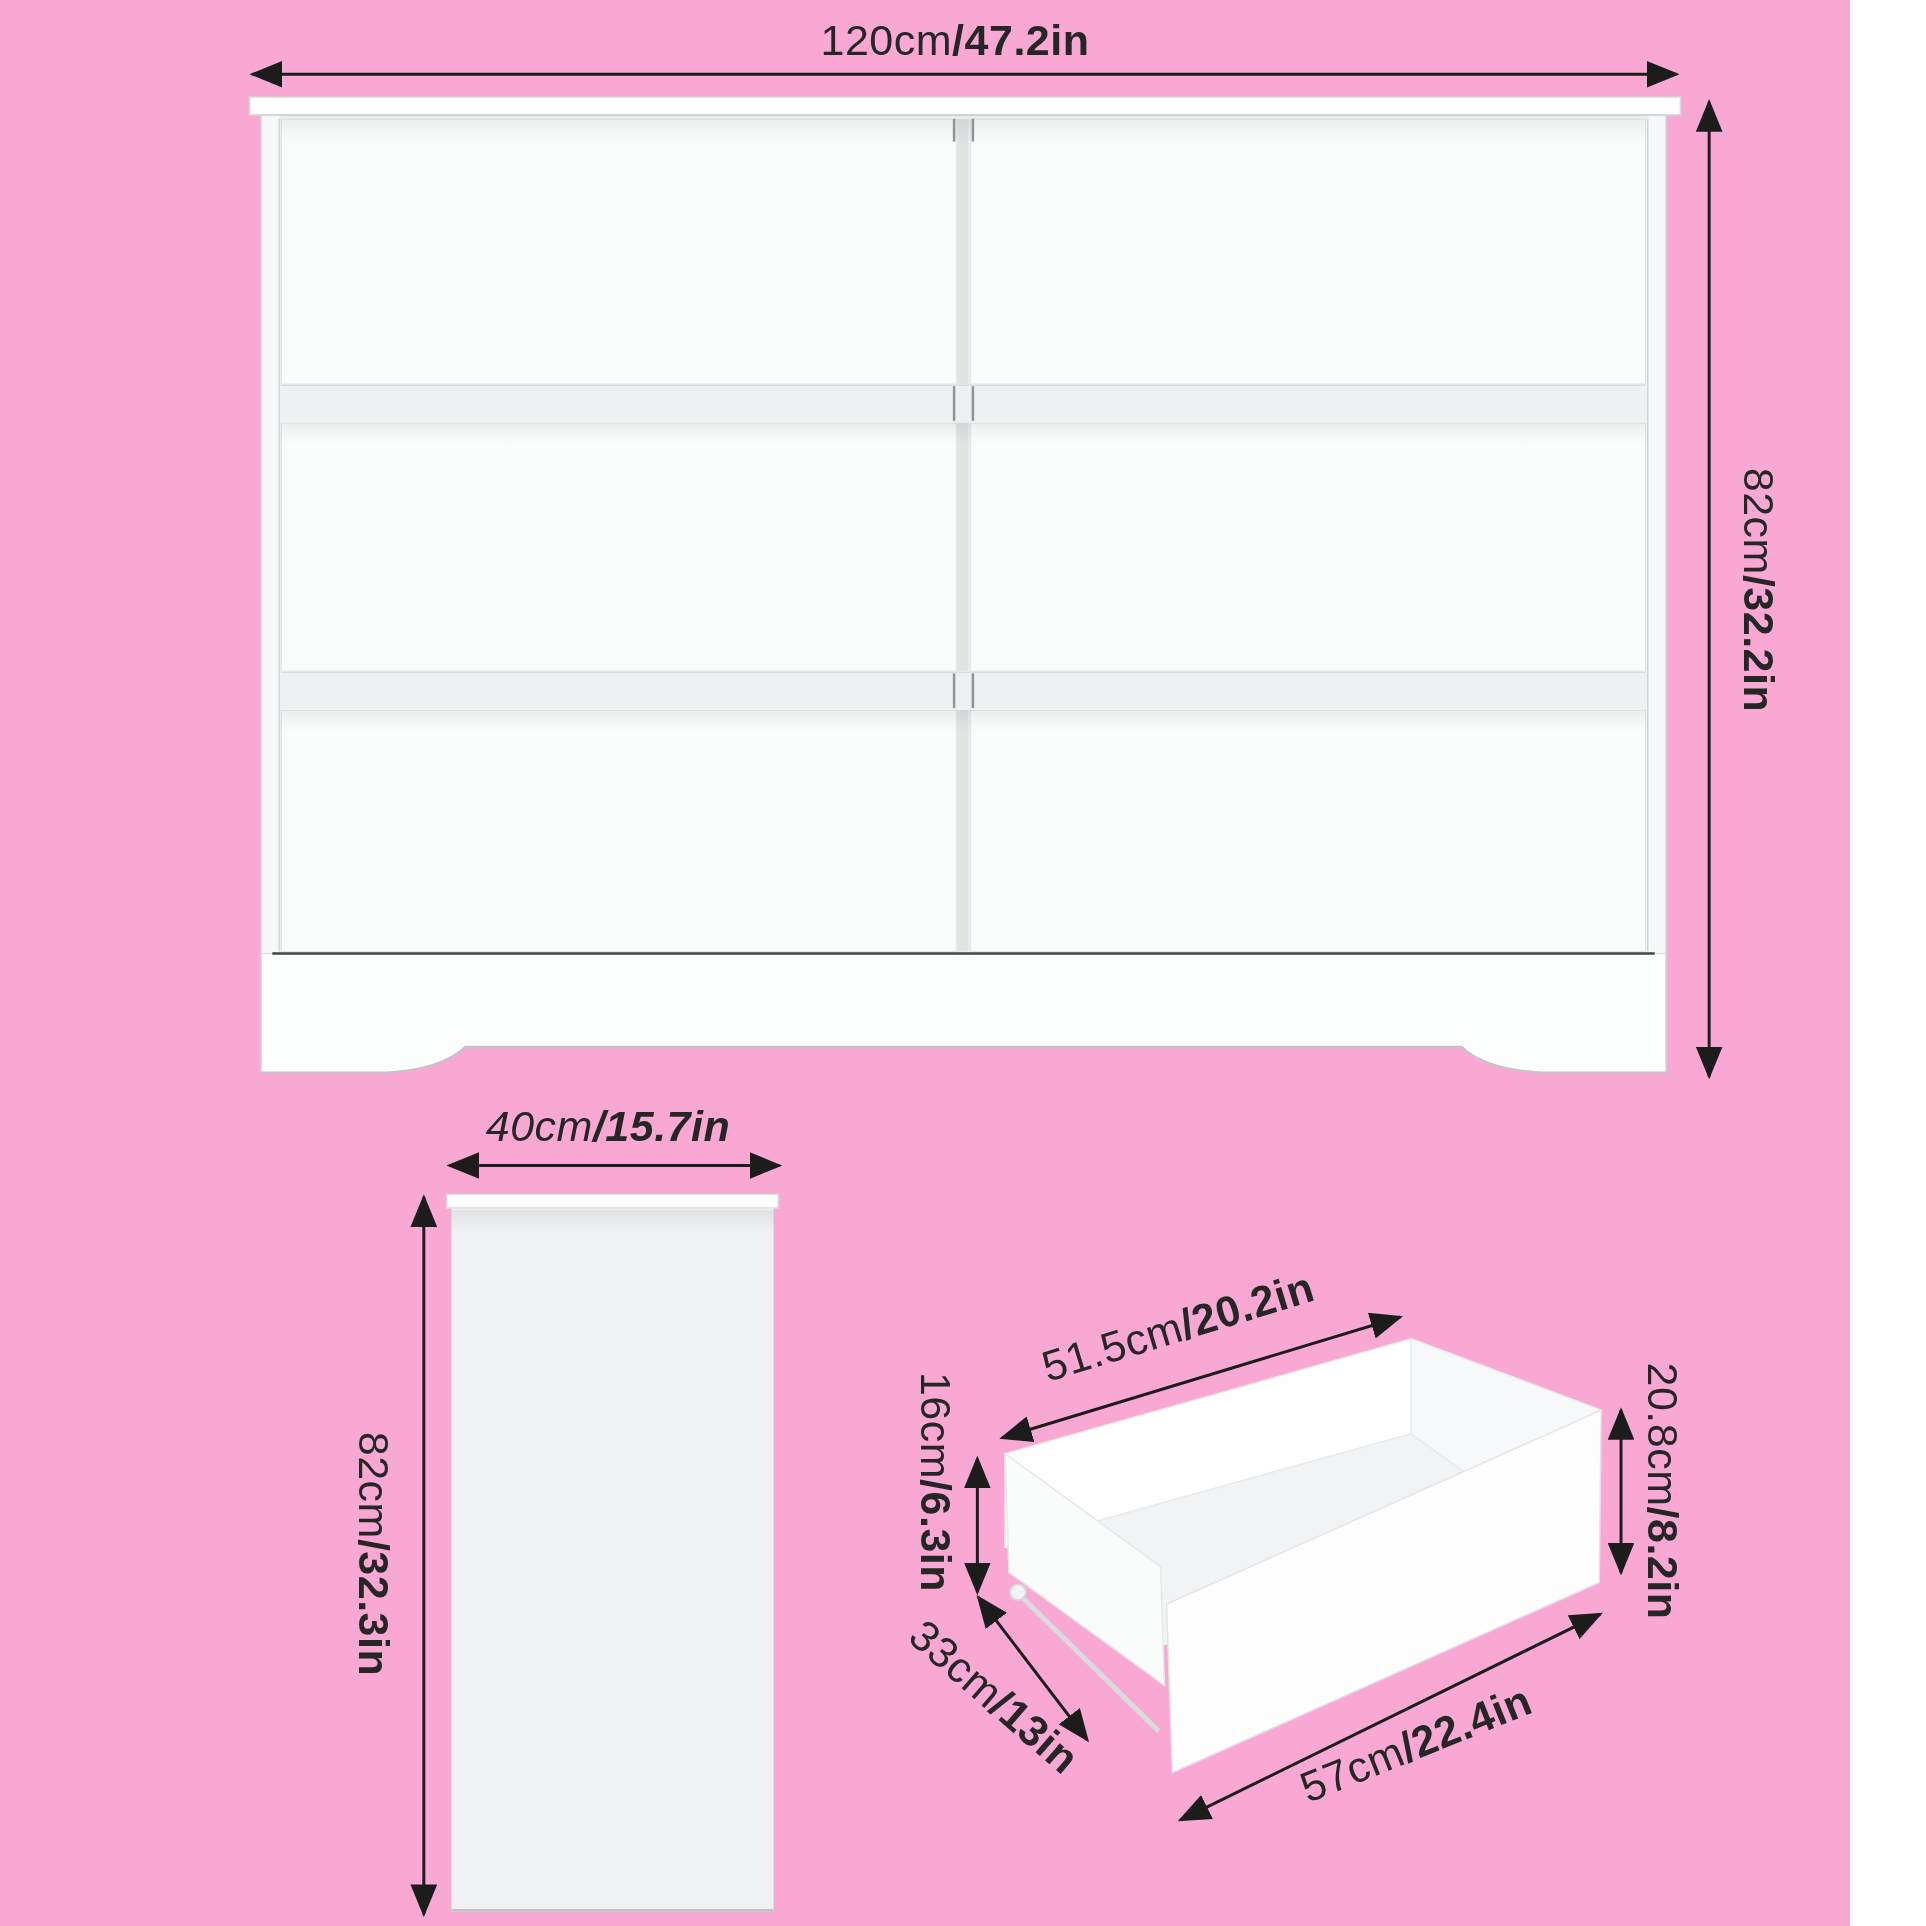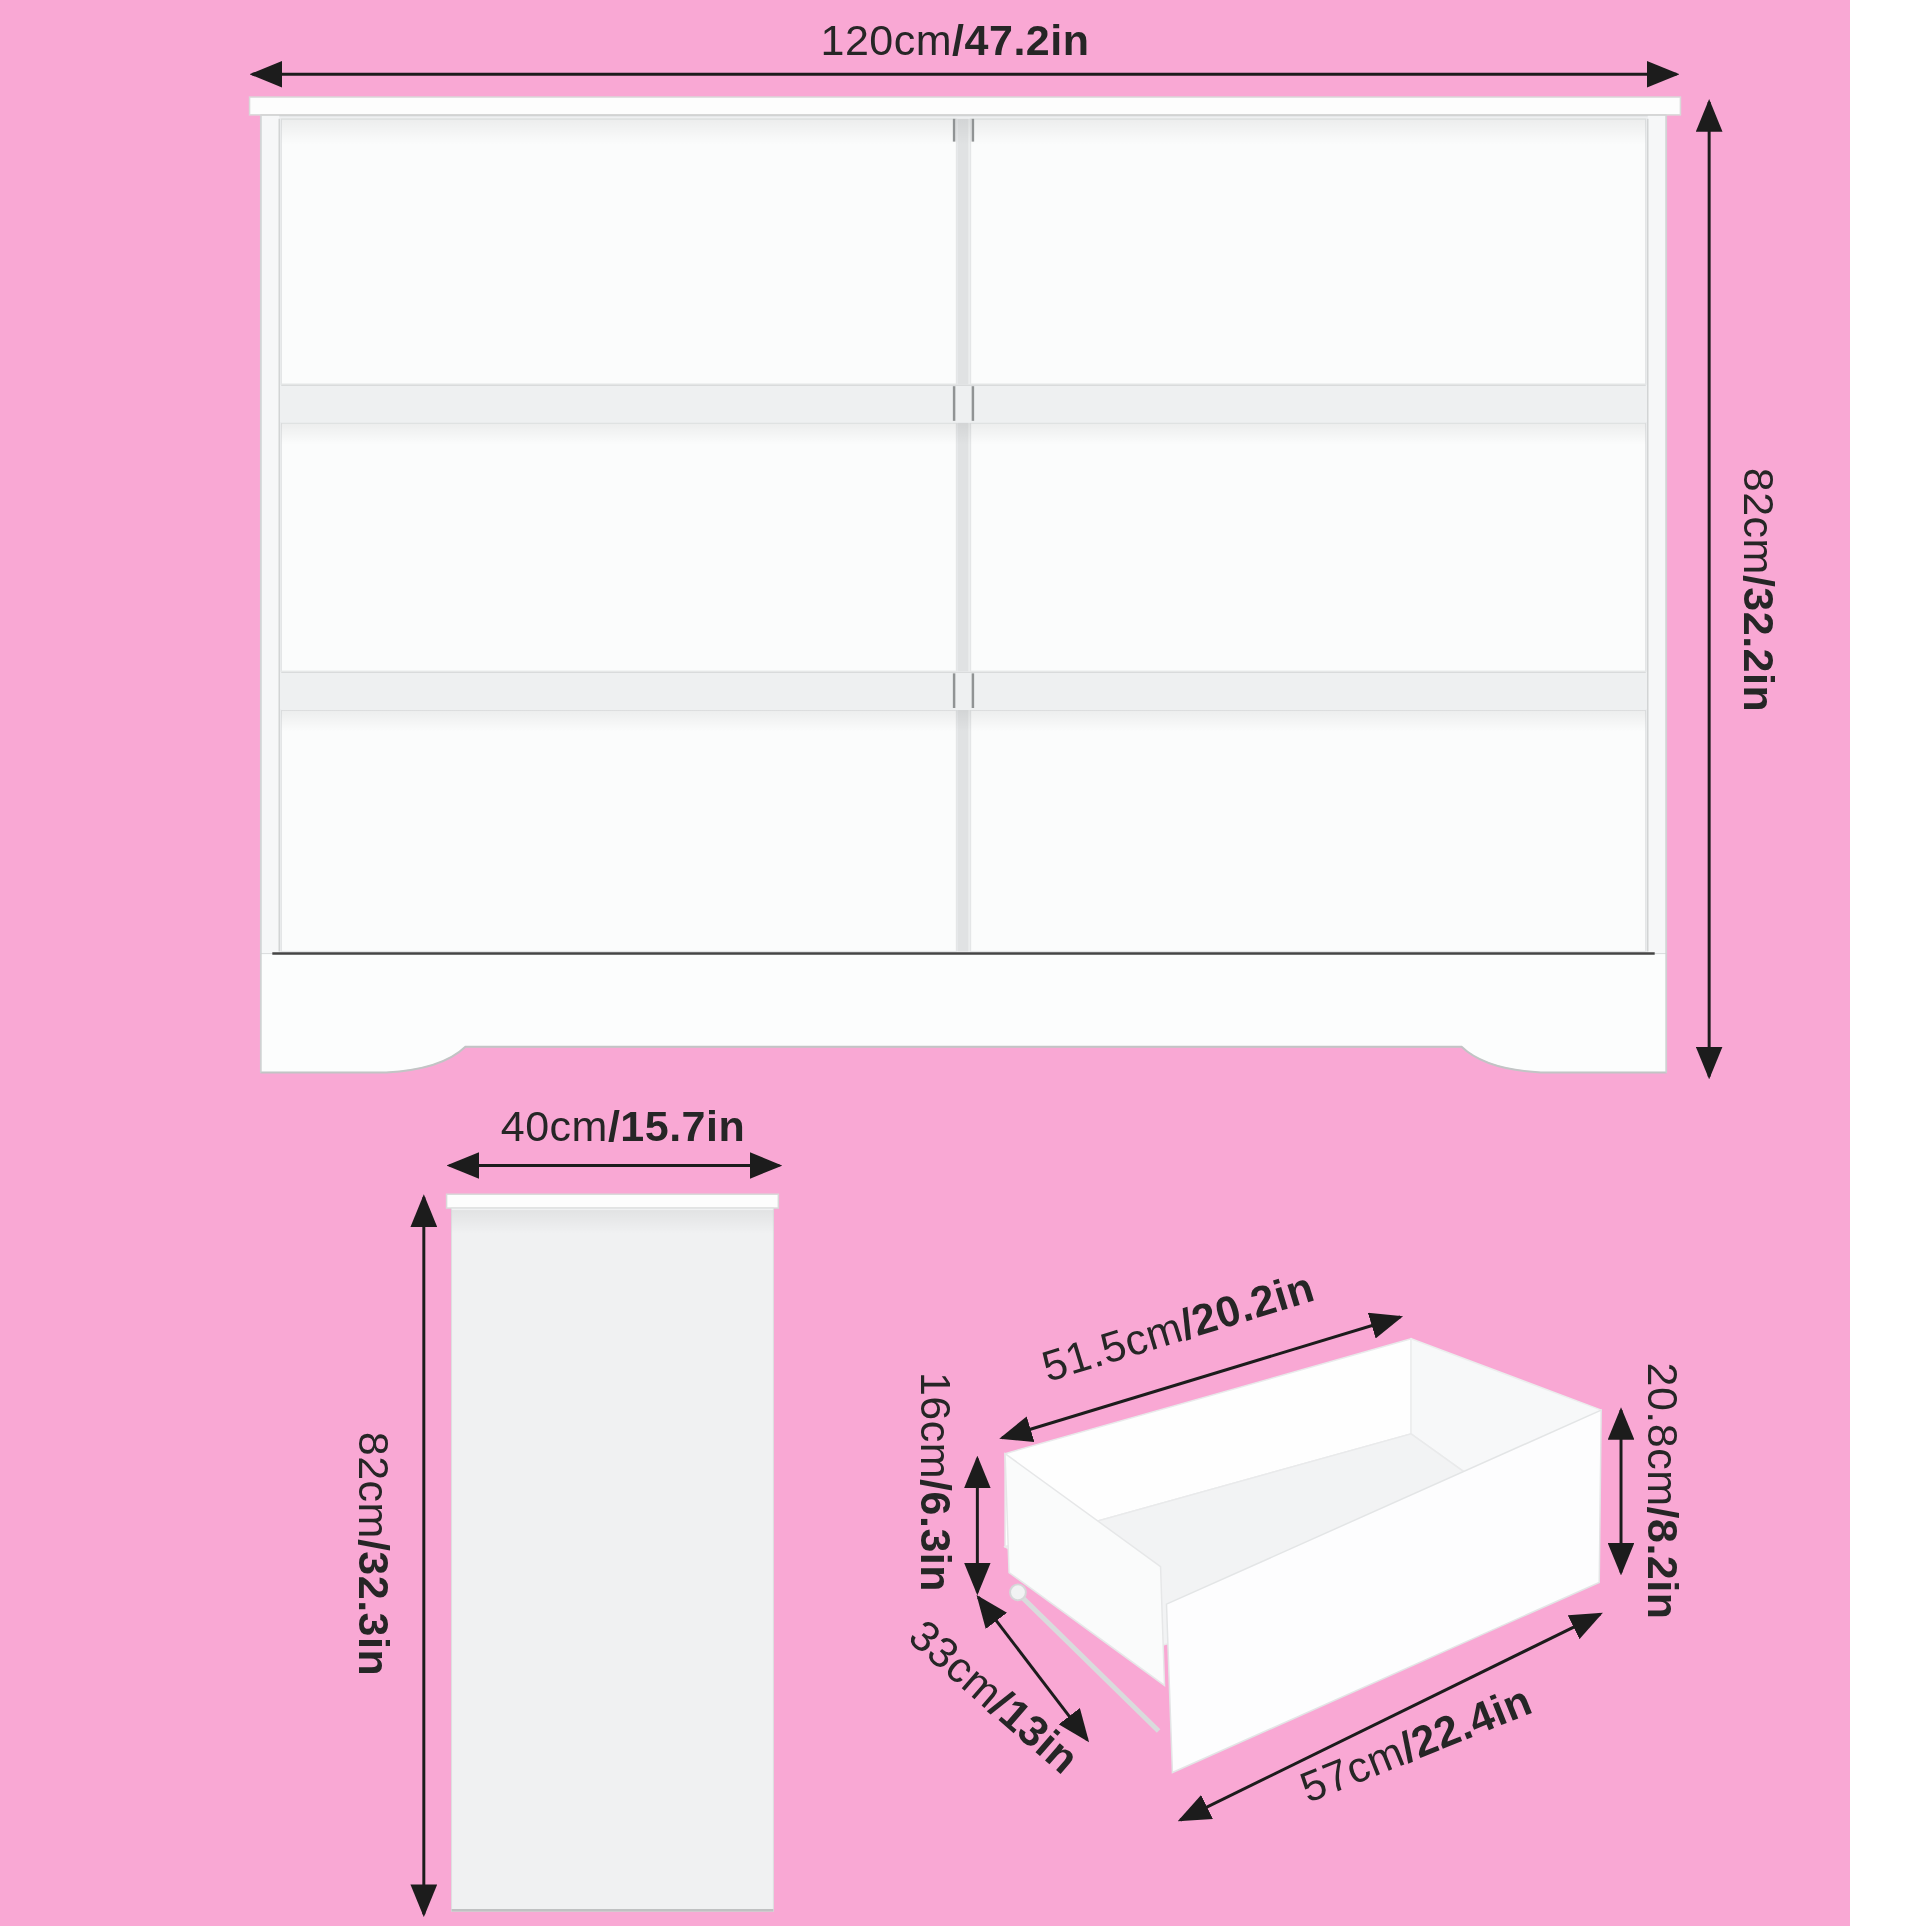--- a/index.html
+++ b/index.html
@@ -120,21 +120,21 @@
       <line x1="988" y1="1613" x2="1098" y2="1757" stroke="#1c1c1c" stroke-width="3" marker-start="url(#ah-start)" marker-end="url(#ah-end)"></line>
       <line x1="1192" y1="1838" x2="1616" y2="1630" stroke="#1c1c1c" stroke-width="3" marker-start="url(#ah-start)" marker-end="url(#ah-end)"></line>
       <line x1="1637" y1="1424" x2="1637" y2="1588" stroke="#1c1c1c" stroke-width="3" marker-start="url(#ah-start)" marker-end="url(#ah-end)"></line>
     </g>
   </svg>
 
   <div class="dim-label" style="left:955px; top:40px; --rot:0deg;"><span class="cm">120cm</span><span class="in">/47.2in</span></div>
 
   <div class="dim-label" style="left:1758px; top:590px; --rot:90deg;"><span class="cm">82cm</span><span class="in">/32.2in</span></div>
 
-  <div class="dim-label" style="left:623px; top:1126px; --rot:0deg;"><span class="cm">40cm</span><span class="in">/15.7in</span></div>
+  <div class="dim-label" style="left:608px; top:1126px;font-style:italic; --rot:0deg;"><span class="cm">40cm</span><span class="in">/15.7in</span></div>
 
   <div class="dim-label" style="left:373px; top:1554px; --rot:90deg;"><span class="cm">82cm</span><span class="in">/32.3in</span></div>
 
   <div class="dim-label" style="left:1178px; top:1327px; --rot:-17deg;"><span class="cm">51.5cm</span><span class="in">/20.2in</span></div>
 
   <div class="dim-label" style="left:935px; top:1482px; --rot:90deg;"><span class="cm">16cm</span><span class="in">/6.3in</span></div>
 
   <div class="dim-label" style="left:994px; top:1697px; --rot:41deg;"><span class="cm">33cm</span><span class="in">/13in</span></div>
 
   <div class="dim-label" style="left:1416px; top:1744px; --rot:-22deg;"><span class="cm">57cm</span><span class="in">/22.4in</span></div>

